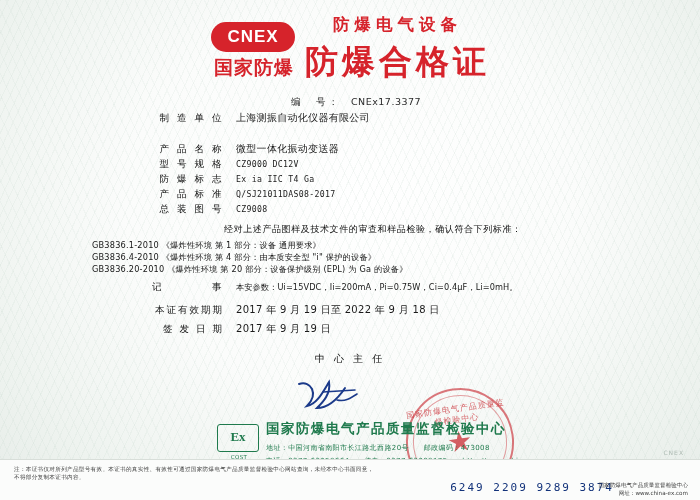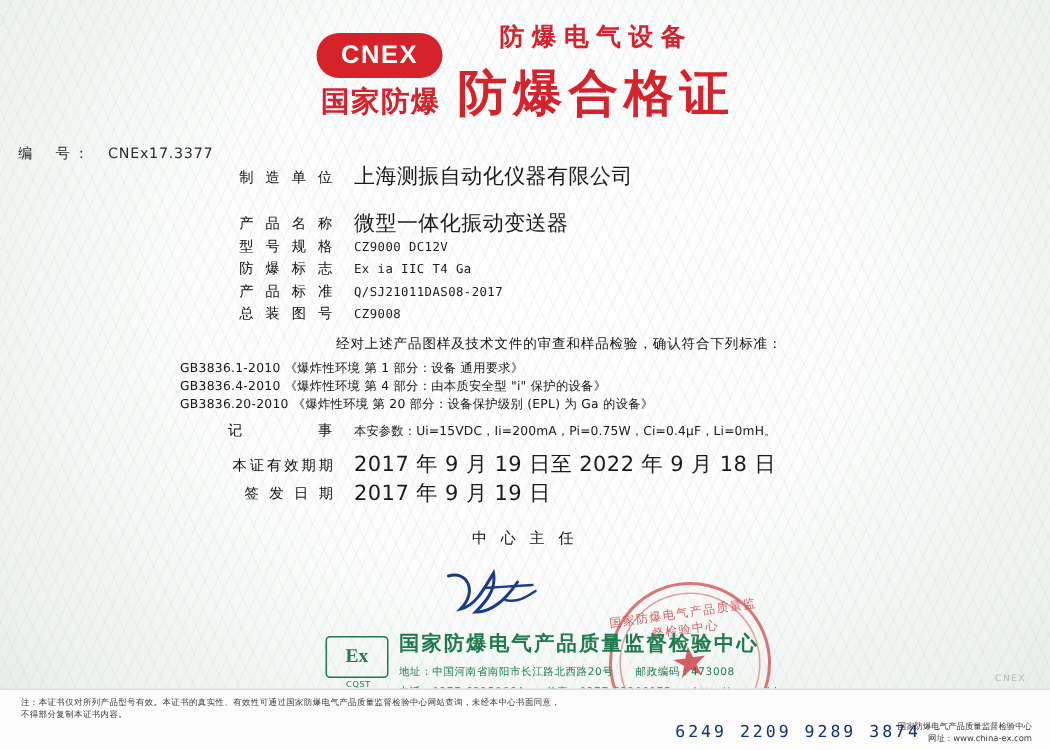--- a/index.html
+++ b/index.html
@@ -87,20 +87,21 @@
     color: #d6232b;
     letter-spacing: 4px;
     font-weight: bold;
     font-family: "DejaVu Serif", "Liberation Serif", serif;
   }
 
   
   .number-line {
     position: absolute;
     left: 12px; right: 0; top: 96px;
+    text-align: center;
     font-size: 9.5px;
     color: #2a2a2a;
     letter-spacing: 1px;
   }
   .number-line .lbl { letter-spacing: 3px; }
   .number-line .val { margin-left: 6px; letter-spacing: 0.5px; }
 
   
   .body-fields {
     position: absolute;
@@ -119,21 +120,21 @@
     padding-right: 12px;
     letter-spacing: 2.5px;
     flex: 0 0 auto;
     font-size: 9.5px;
     color: #111;
   }
   .row .value {
     flex: 1 1 auto;
     letter-spacing: 0.3px;
     line-height: 12.5px;
-    font-size: 14px;
+    font-size: 10px;
     color: #1a1a1a;
   }
   .row .value .ln { display: block; }
   .row .value .ln.second { margin-top: 1px; }
   .row.tall { margin-bottom: 18px; }
 
   .row .value.mono {
     font-family: "DejaVu Sans Mono", "Liberation Mono", monospace;
     font-size: 8.2px;
   }
@@ -145,21 +146,21 @@
     font-size: 9px;
     color: #111;
     letter-spacing: 0.6px;
     margin: 7px 0 3px 0;
     padding-left: 224px;
   }
   .std-line {
     font-size: 8.2px;
     color: #151515;
     letter-spacing: 0.2px;
-    padding-left: 120px;
+    padding-left: 92px;
     line-height: 12px;
     font-family: "DejaVu Sans", sans-serif;
   }
   .remark-row { margin-top: 6px; }
   .remark-row .value { font-size: 8.2px; letter-spacing: 0.1px; }
 
   .date-rows { margin-top: 10px; }
   .date-rows .row { margin-bottom: 6px; }
   .date-rows .label { letter-spacing: 2px; }
 

